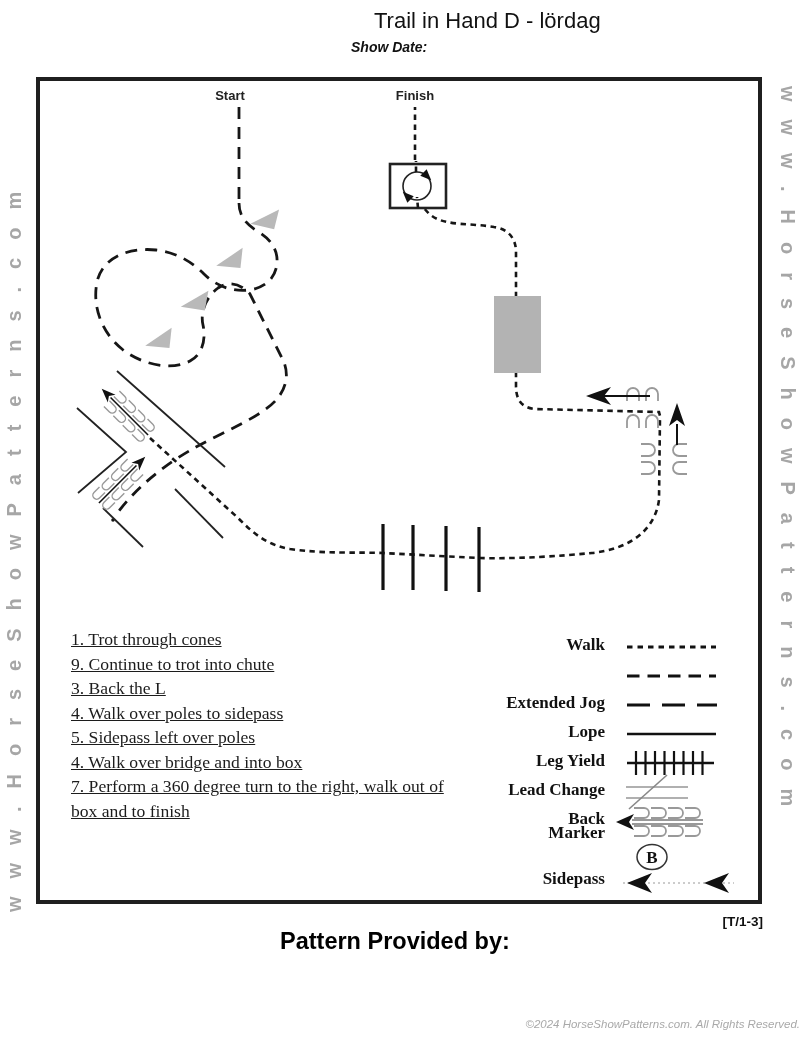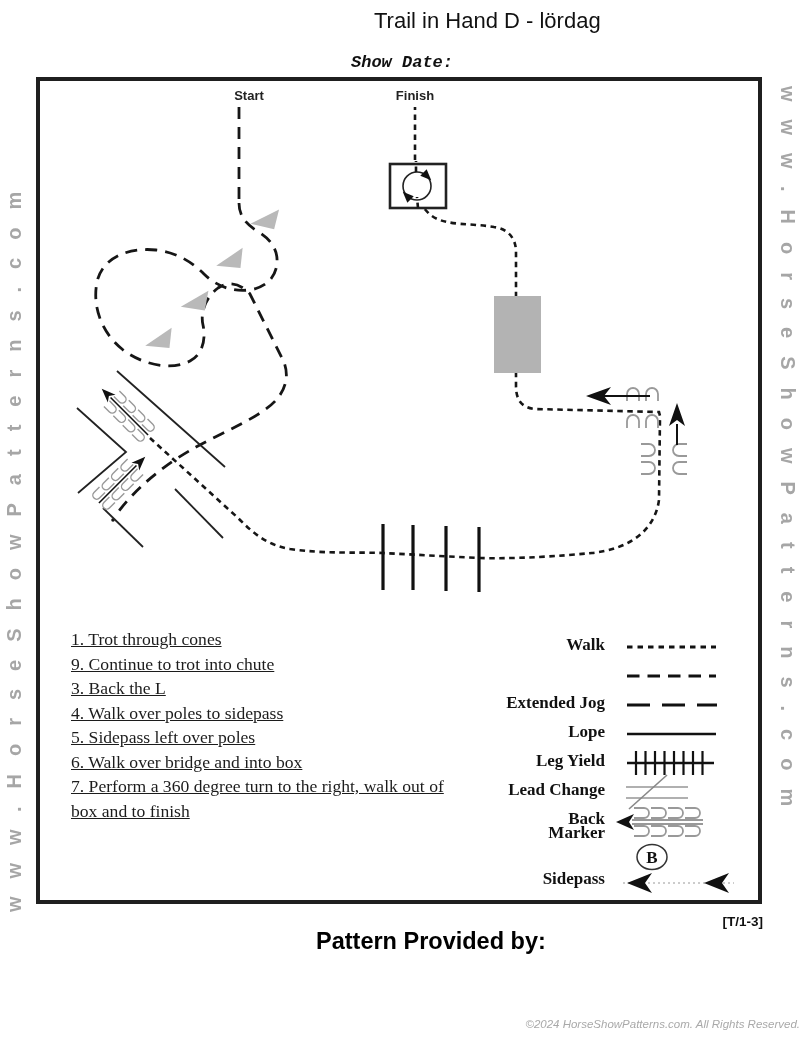--- a/index.html
+++ b/index.html
@@ -4,50 +4,50 @@
 <style>
   html,body{margin:0;padding:0;background:#fff;}
   #page{position:relative;width:800px;height:1041px;background:#fff;overflow:hidden;
         font-family:"Liberation Sans",sans-serif;}
 
   .abs{position:absolute;}
 
   
   #title{left:374px;top:8px;font-size:22px;color:#111;white-space:nowrap;}
   #title .b{font-weight:normal;}
-  #show-date{left:351px;top:53px;font-size:17px;font-weight:bold;font-style:italic;color:#111;font-family:Liberation Mono, monospace;}
+  #show-date{left:351px;top:39px;font-size:14px;font-weight:bold;font-style:italic;color:#111;}
 
   
   .watermark{font-weight:bold;font-size:20px;letter-spacing:18px;color:var(--watermark);
              white-space:nowrap;width:830px;}
   #wm-left{left:3px;top:912px;transform:rotate(-90deg);transform-origin:top left;}
   #wm-right{left:799px;top:86px;transform:rotate(90deg);transform-origin:top left;}
 
   
   #arena{left:36px;top:77px;width:726px;height:827px;border:4px solid #1f1f1f;box-sizing:border-box;}
 
   
   #course-svg{left:0;top:0;}
 
   
   .sf-label{font-size:13px;font-weight:bold;color:#222;width:100px;text-align:center;}
-  #start-label{left:199px;top:88px;}
+  #start-label{left:180px;top:88px;}
   #finish-label{left:365px;top:88px;}
 
   
   #instructions{left:71px;top:627px;width:400px;font-family:"Liberation Serif",serif;
                 font-size:17.6px;line-height:24.55px;color:#1c1c1c;text-decoration:underline;}
 
   
   .legend-label{left:420px;width:185px;text-align:right;font-family:"Liberation Serif",serif;
                 font-size:17px;font-weight:bold;color:#111;height:24px;}
 
   
   #pattern-code{left:695px;top:914px;width:68px;text-align:right;font-size:13.5px;font-weight:bold;color:#111;}
-  #pattern-provided{left:280px;top:928px;font-size:23.5px;font-weight:bold;color:#000;margin-left:36px;}
+  #pattern-provided{left:280px;top:928px;font-size:23.5px;font-weight:bold;color:#000;}
   #copyright{left:0;top:1018px;width:800px;text-align:right;font-size:11.5px;font-style:italic;
              color:var(--footer);}
 
   
   .jog{fill:none;stroke:var(--ink);stroke-width:2.8;stroke-dasharray:12 8;}
   .walk{fill:none;stroke:var(--ink);stroke-width:2.6;stroke-dasharray:5.5 4.5;}
   .solid{fill:none;stroke:#222;stroke-width:1.8;}
   .pole{stroke:#111;stroke-width:3.2;}
   .staple{fill:none;stroke:var(--staple);stroke-width:1.8;}
   .grayline{stroke:#b0b0b0;stroke-width:2;}
@@ -207,21 +207,21 @@
 
   <div class="abs sf-label" id="start-label">Start</div>
   <div class="abs sf-label" id="finish-label">Finish</div>
 
   <div class="abs" id="instructions">
     <div>1. Trot through cones</div>
     <div>9. Continue to trot into chute</div>
     <div>3. Back the L</div>
     <div>4. Walk over poles to sidepass</div>
     <div>5. Sidepass left over poles</div>
-    <div>6. Walk over bridge and into box</div>
+    <div>4. Walk over bridge and into box</div>
     <div>7. Perform a 360 degree turn to the right, walk out of  box and to finish</div>
   </div>
 
   <div class="abs legend-label" style="top:635px">Walk</div>
   <div class="abs legend-label" style="top:693px">Extended Jog</div>
   <div class="abs legend-label" style="top:722px">Lope</div>
   <div class="abs legend-label" style="top:751px">Leg Yield</div>
   <div class="abs legend-label" style="top:809px">Back</div>
   <div class="abs legend-label" style="top:780px">Lead Change</div>
   <div class="abs legend-label" style="top:823px">Marker</div>

